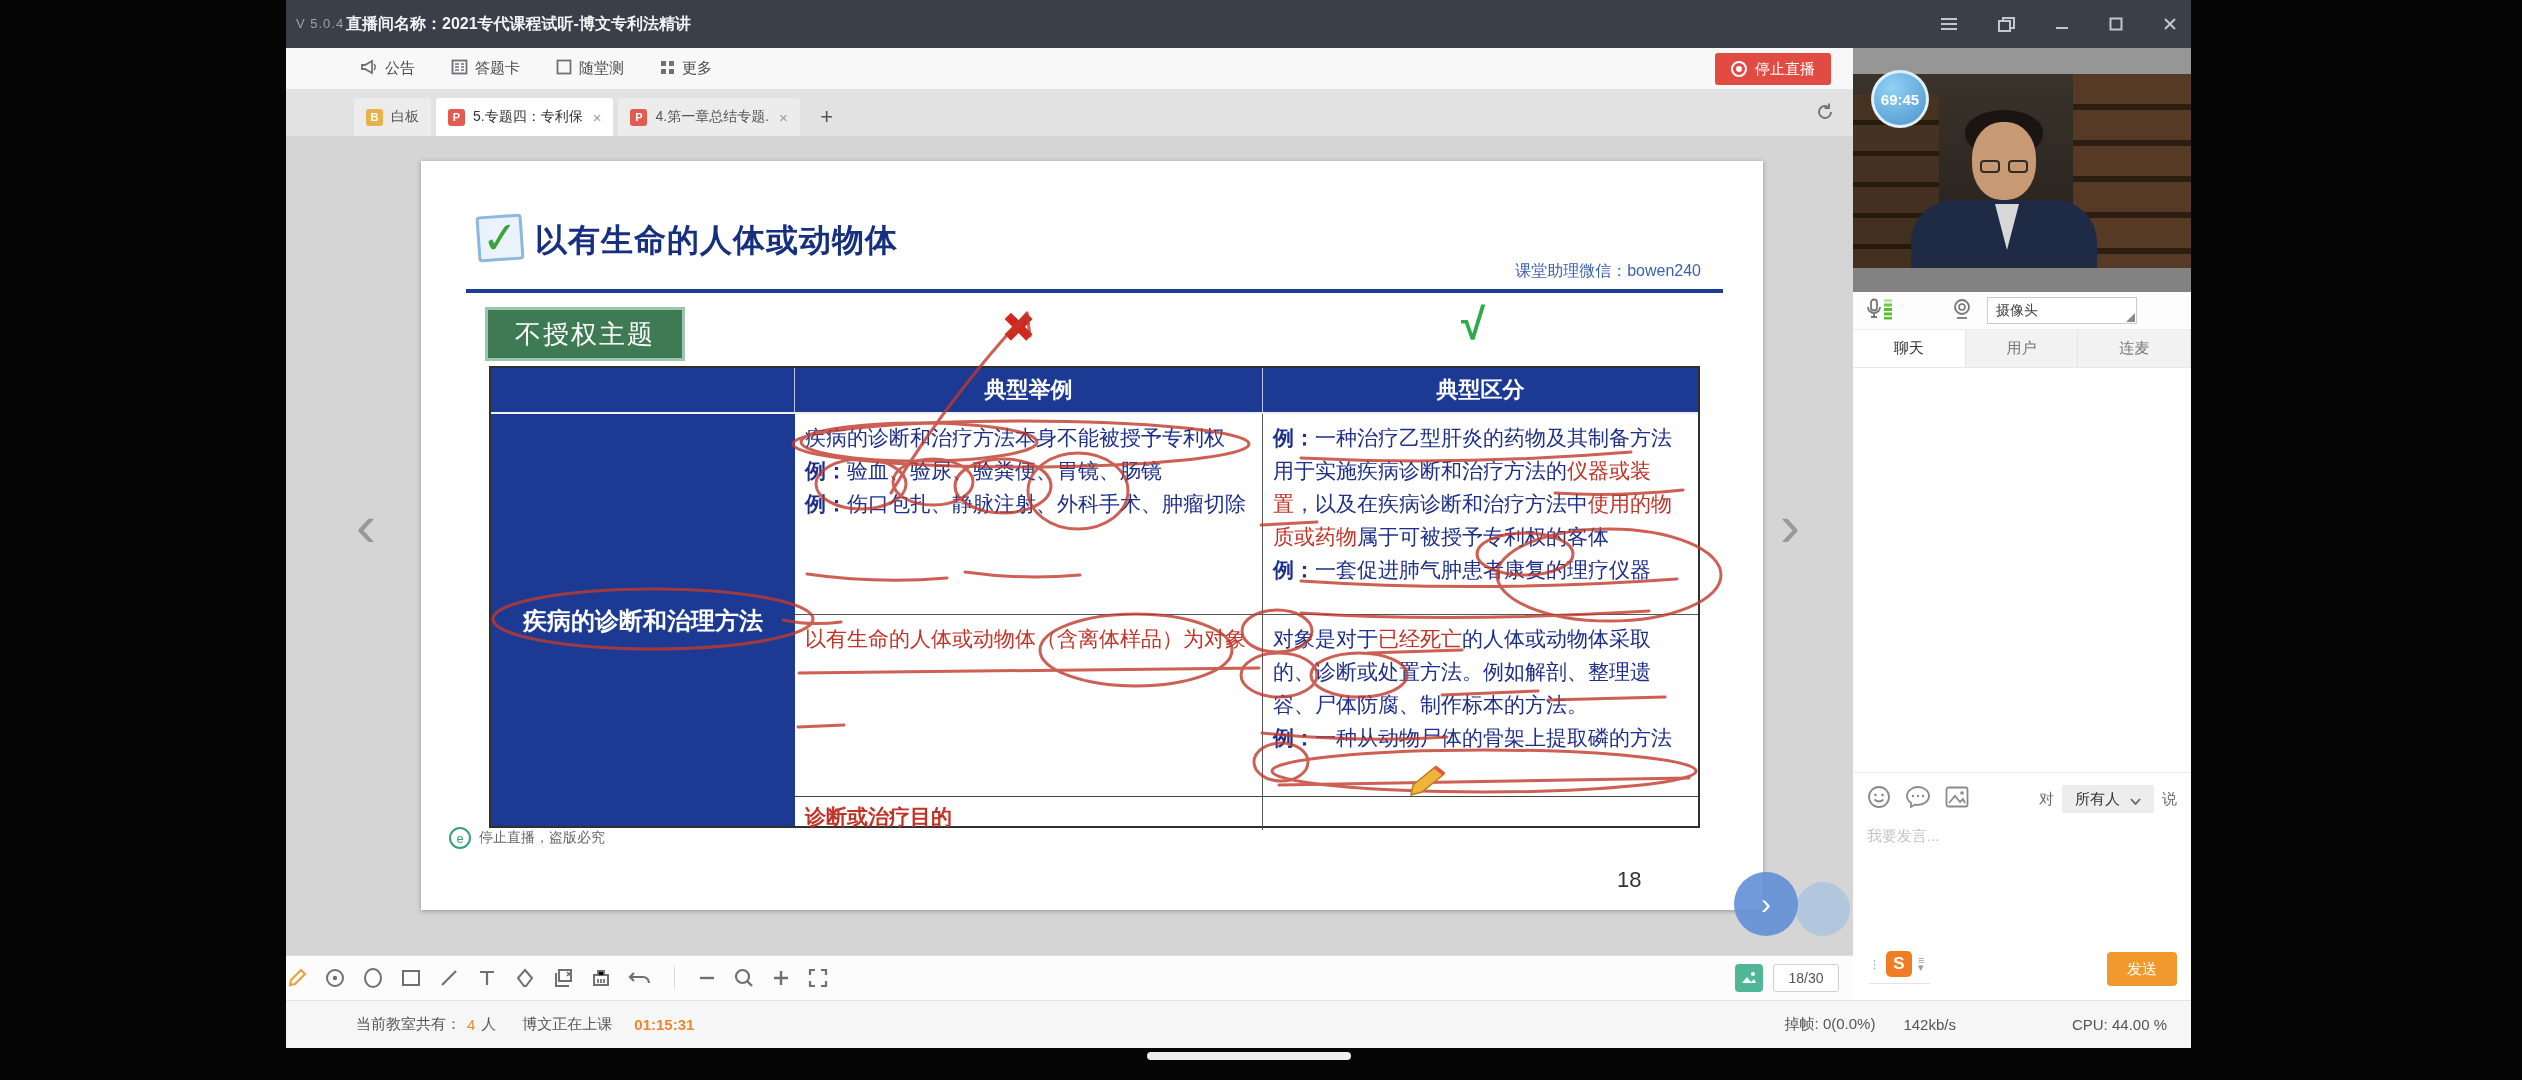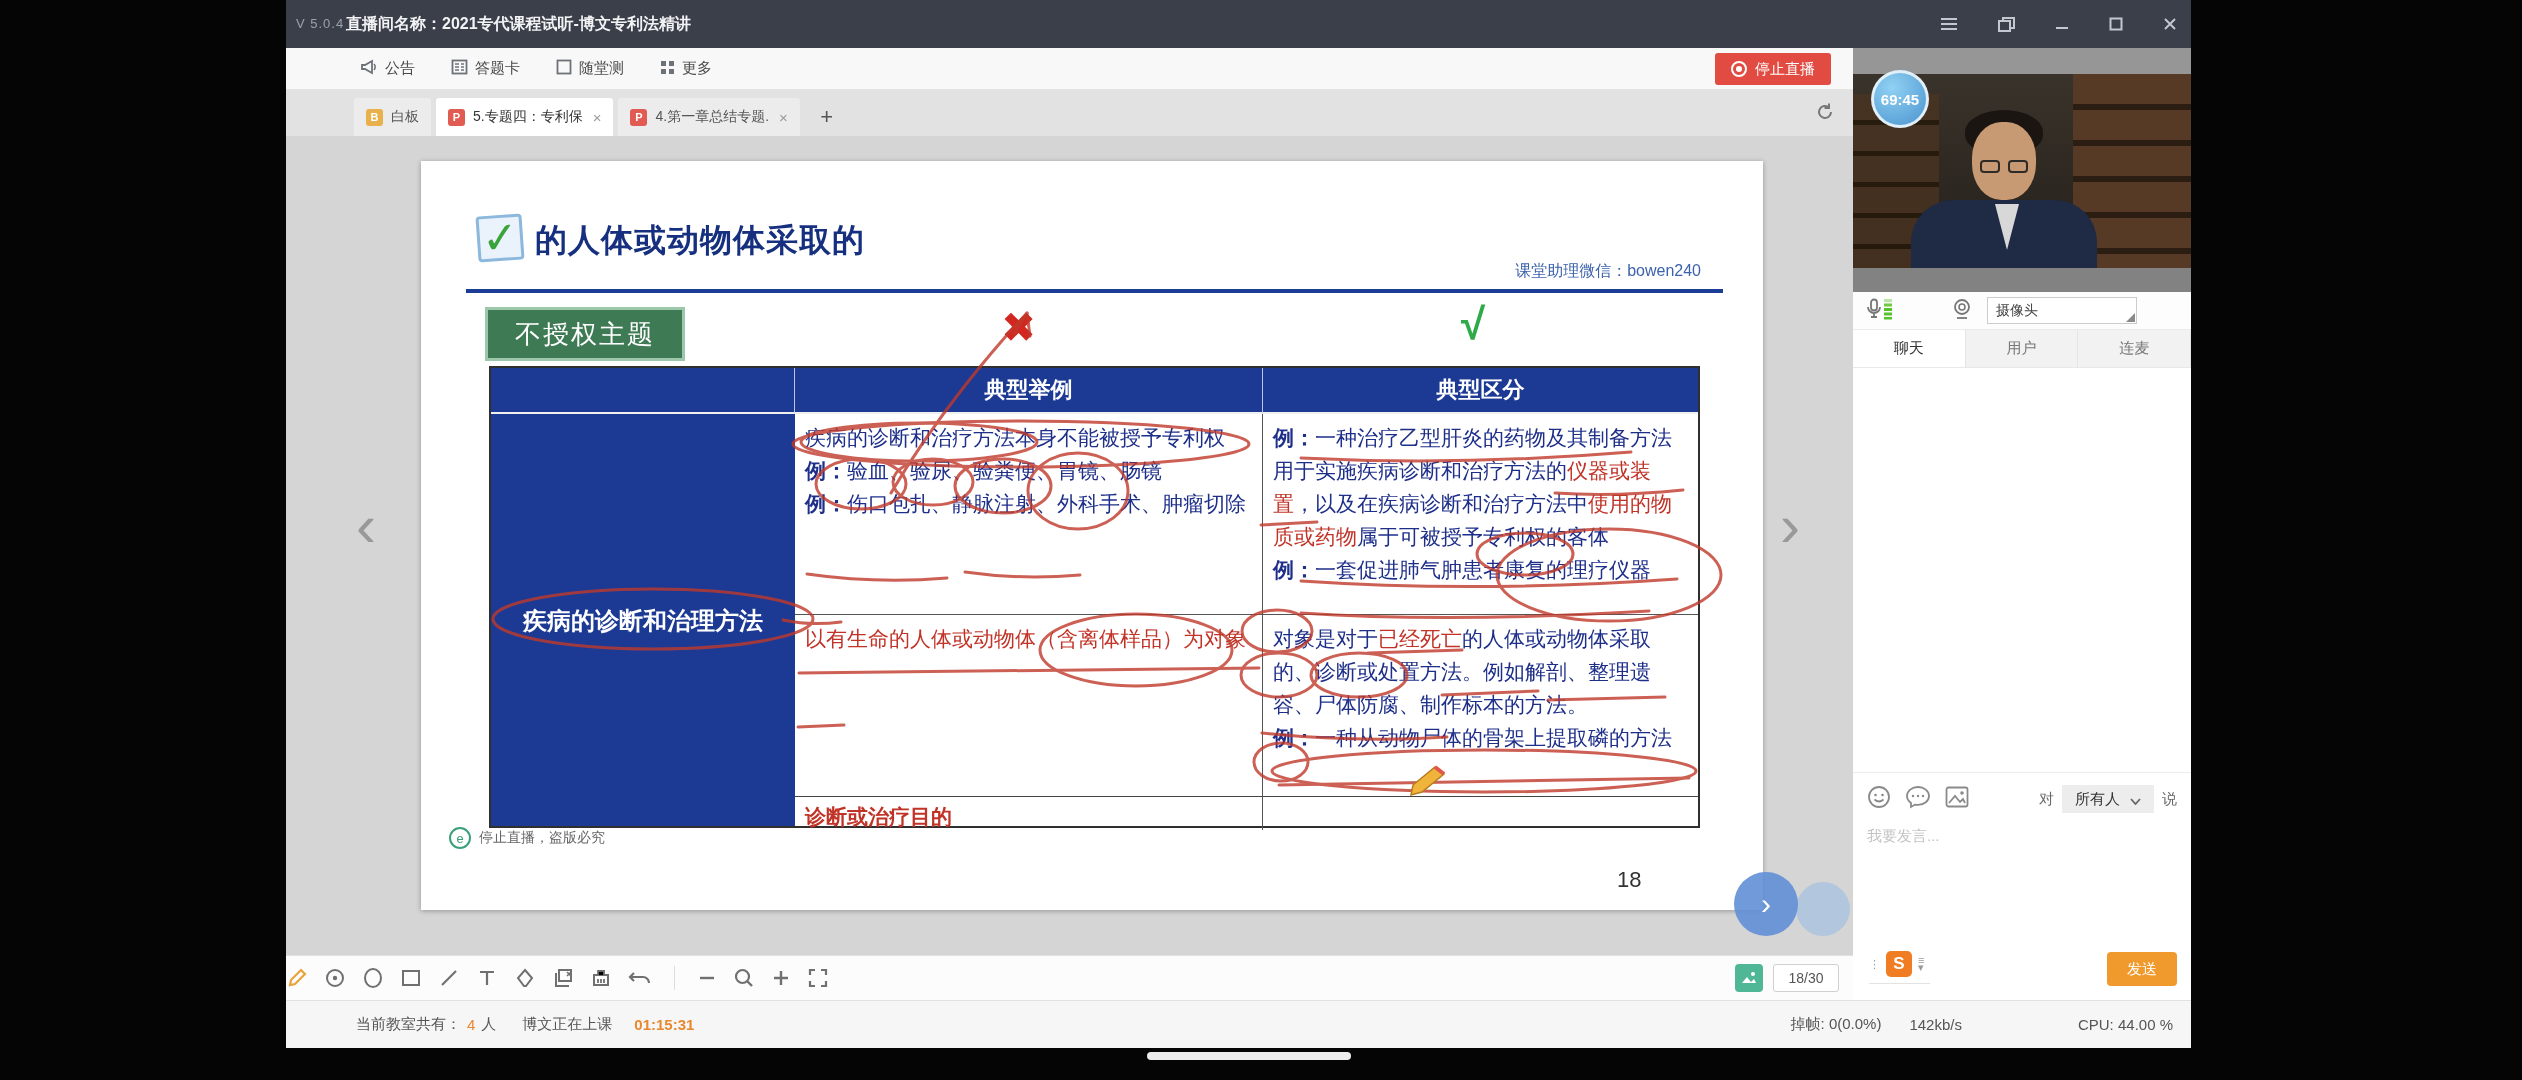--- a/index.html
+++ b/index.html
@@ -84,21 +84,21 @@
   #btoolbar { position:relative; height:45px; background:#fcfcfc; border-top:1px solid #e0e0e0; display:flex; align-items:center; gap:16px; color:#707070; }
   #btoolbar svg { display:block; }
   .vsep { width:1px; height:24px; background:#ddd; margin:0 6px; }
   .pg-group { position:absolute; right:14px; top:8px; display:flex; gap:10px; align-items:center; }
   .img-ic { width:28px; height:28px; border-radius:4px; background:#4fb795; display:flex; align-items:center; justify-content:center; }
   .page-box { width:66px; height:28px; background:#fff; border:1px solid #d0d0d0; border-radius:3px; font-size:14px; color:#555; display:flex; align-items:center; justify-content:center; }
 
   
   #statusbar { position:absolute; left:0; top:1000px; width:1905px; height:48px; background:#f6f6f6; border-top:1px solid #e2e2e2; font-size:15px; color:#555; }
   .sb-left { position:absolute; left:70px; top:14px; display:flex; gap:6px; align-items:center; }
-  .sb-right { position:absolute; right:18px; top:14px; display:flex; gap:28px; align-items:center; }
+  .sb-right { position:absolute; right:24px; top:14px; display:flex; gap:28px; align-items:center; }
   .orange { color:#e8882f; } .orange-b { color:#e8882f; font-weight:bold; }
   .sb-gap { width:60px; }
 
   
   .video { position:relative; height:244px; background:#000; overflow:hidden; }
   .vbar-t { position:absolute; left:0; top:0; width:100%; height:26px; background:#969696; }
   .vbar-b { position:absolute; left:0; bottom:0; width:100%; height:24px; background:#828282; }
   .scene { position:absolute; left:0; top:26px; width:100%; height:194px; background:linear-gradient(#3a332b,#241f1a); }
   .shelf-r { position:absolute; right:0; top:0; width:118px; height:100%;
      background:repeating-linear-gradient(#563a26 0 30px, #2b1d11 30px 36px); }
@@ -235,21 +235,21 @@
               <path d="M14 1.5v4.5h-4.5" fill="none" stroke="currentColor" stroke-width="2"></path>
             </svg></span>
       </div>
 
       <div id="board">
         <div class="nav-arrow nav-left">‹</div>
         <div class="nav-arrow nav-right">›</div>
 
         <div id="slide">
           <div class="logo-box">✓</div>
-          <div class="brand">的人体或动物体采取的</div>
+          <div class="brand">以有生命的人体或动物体</div>
           <div class="assistant">课堂助理微信：bowen240</div>
           <div class="divider"></div>
           <div class="badge">不授权主题</div>
           <div class="mark-x">✖</div>
           <div class="mark-v">√</div>
 
           <div class="tbl">
             <div class="th th1"></div>
             <div class="th th3">典型区分</div>
             <div class="th th2">典型举例</div>

